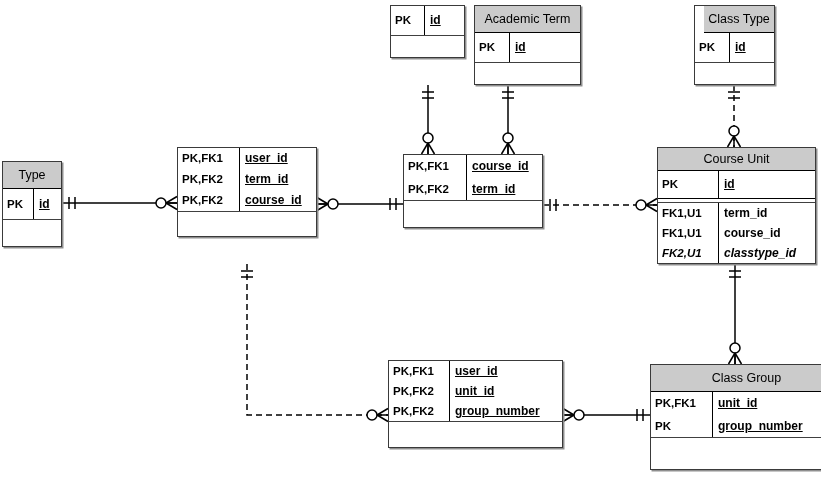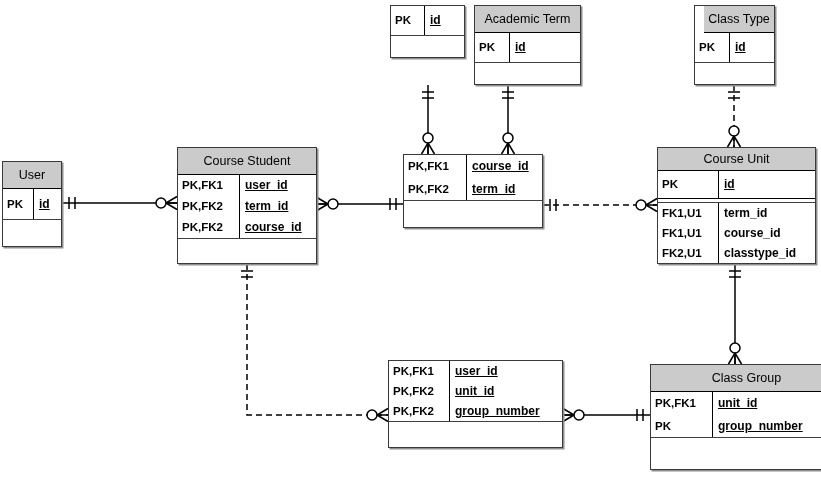--- a/index.html
+++ b/index.html
@@ -113,36 +113,35 @@
         <path d="M650 415 L563 415"></path>
         <line x1="643" y1="409" x2="643" y2="421"></line>
         <line x1="637" y1="409" x2="637" y2="421"></line>
         <circle cx="579" cy="415" r="5"></circle>
         <line x1="574" y1="415" x2="563" y2="421.5"></line>
         <line x1="574" y1="415" x2="563" y2="415"></line>
         <line x1="574" y1="415" x2="563" y2="408.5"></line>
       </g>
     </svg>
 <div class="erd-table" style="left: 2px; top: 161px; width: 60px;">
-      <div class="erd-header" style="height: 26px; line-height: 26px;">User</div>
+      <div class="erd-header" style="height: 26px; line-height: 26px;">Type</div>
       <div class="erd-section first">
         <div class="erd-row" style="height: 30px; line-height: 30px;">
           <span class="kcell" style="width: 30px;">PK</span>
           <span class="acell u">id</span>
         </div>
       </div>
       <div class="erd-section">
         <div class="erd-row" style="height: 26px;">
           <span class="kcell" style="width: 30px;"></span>
           <span class="acell"></span>
         </div>
       </div>
     </div>
     <div class="erd-table" style="left: 177px; top: 147px; width: 140px;">
-      <div class="erd-header" style="height: 26px; line-height: 26px;">Course Student</div>
       <div class="erd-section first">
         <div class="erd-row" style="height: 21px; line-height: 21px;">
           <span class="kcell" style="width: 61px;">PK,FK1</span>
           <span class="acell u">user_id</span>
         </div>
         <div class="erd-row" style="height: 21px; line-height: 21px;">
           <span class="kcell" style="width: 61px;">PK,FK2</span>
           <span class="acell u">term_id</span>
         </div>
         <div class="erd-row" style="height: 21px; line-height: 21px;">
@@ -233,21 +232,21 @@
       </div>
       <div class="erd-section">
         <div class="erd-row" style="height: 20px; line-height: 20px;">
           <span class="kcell" style="width: 60px;">FK1,U1</span>
           <span class="acell">term_id</span>
         </div>
         <div class="erd-row" style="height: 20px; line-height: 20px;">
           <span class="kcell" style="width: 60px;">FK1,U1</span>
           <span class="acell">course_id</span>
         </div>
-        <div class="erd-row" style="height: 20px; line-height: 20px;">
+        <div class="erd-row" style="height: 20px; line-height: 20px; font-style: italic;">
           <span class="kcell" style="width: 60px;">FK2,U1</span>
           <span class="acell">classtype_id</span>
         </div>
       </div>
     </div>
     <div class="erd-table" style="left: 388px; top: 360px; width: 175px;">
       <div class="erd-section first">
         <div class="erd-row" style="height: 20px; line-height: 20px;">
           <span class="kcell" style="width: 60px;">PK,FK1</span>
           <span class="acell u">user_id</span>

